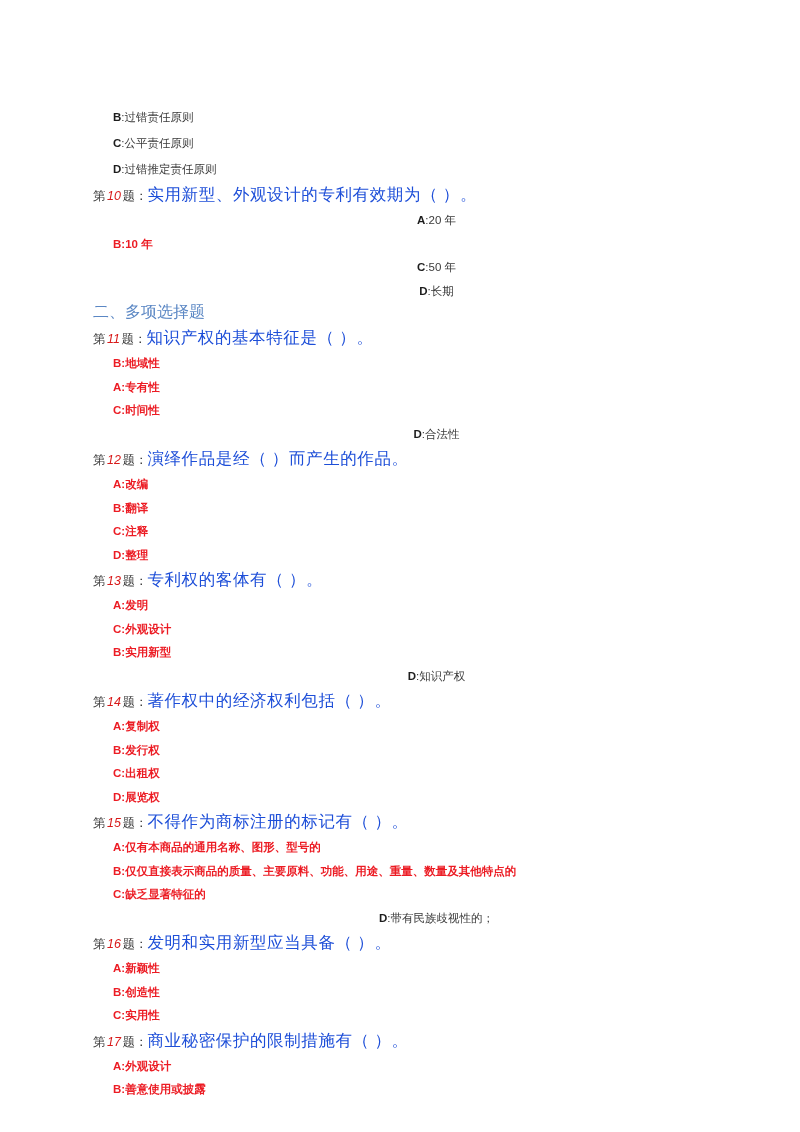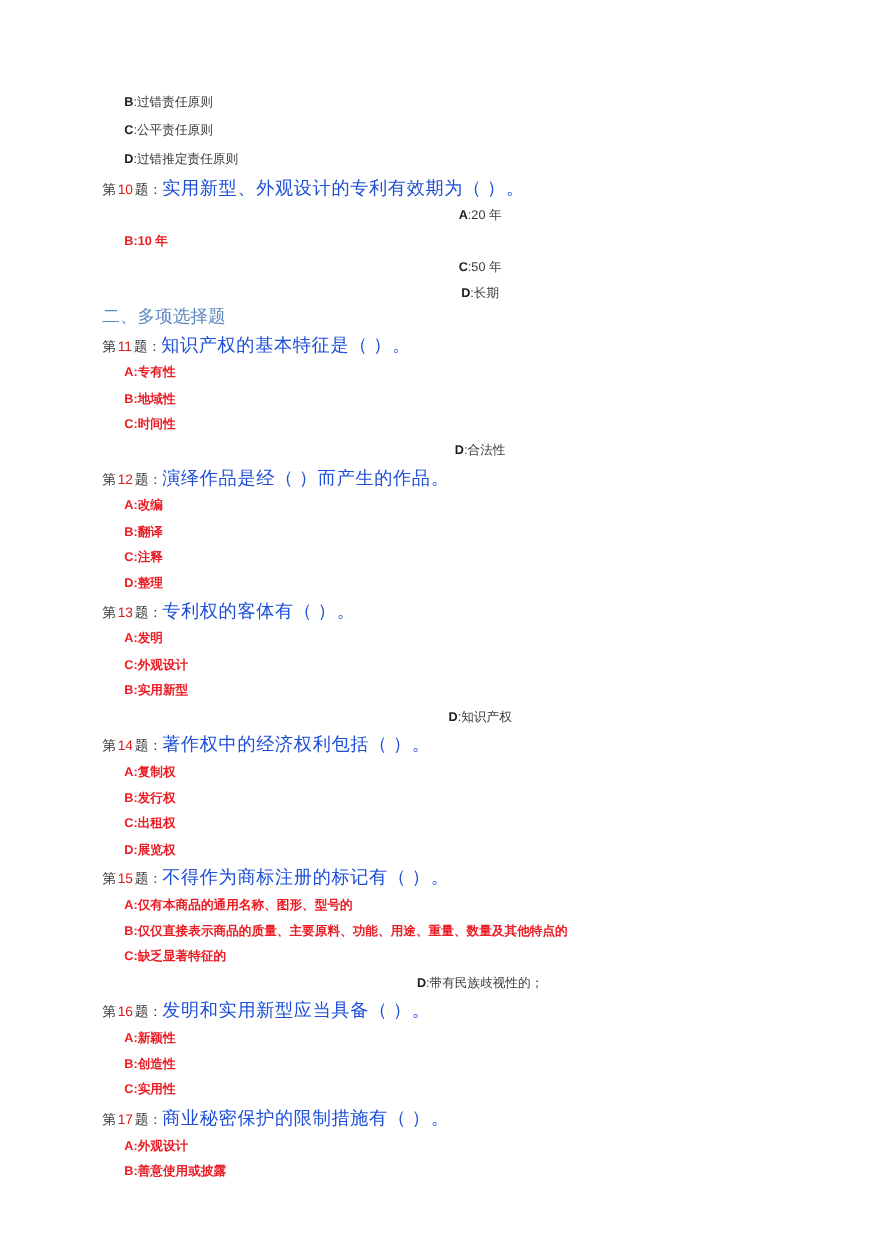--- a/index.html
+++ b/index.html
@@ -14,21 +14,21 @@
     -webkit-font-smoothing: antialiased;
     overflow: hidden;
   }
 
   #page {
     position: relative;
     width: 800px;
     height: 1084px;
     background: #ffffff;
     box-sizing: border-box;
-    padding: 80px 40px 0 95px;
+    padding: 104px 40px 0 95px;
   }
 
   
   .section-heading {
     color: #5b87c4;
     font-family: Liberation Mono, monospace;
     font-size: 16px;
     line-height: 21px;
     margin: 0 0 1px -2px;
     white-space: nowrap;
@@ -45,20 +45,21 @@
     color: #3b3b3b;
     font-family: "Liberation Serif", serif;
     font-size: 12.5px;
   }
   .q-number {
     color: #d81a1a;
     font-family: "Liberation Sans", sans-serif;
     font-size: 12.5px;
     font-weight: normal;
     padding: 0 1.5px;
+    font-style: italic;
   }
   .q-colon {
     color: #3b3b3b;
     font-family: "Liberation Serif", serif;
     font-size: 12.5px;
   }
   .q-text {
     color: #1d4ed8;
     font-family: "Liberation Serif", serif;
     font-size: 16.5px;
@@ -109,22 +110,22 @@
       <div class="q-block tight">
         <div class="question-line"><span class="q-prefix-word">第</span><span class="q-number">10</span><span class="q-colon">题：</span><span class="q-text">实用新型、外观设计的专利有效期为（ ）。</span></div>
         <div class="option normal"><span class="opt-key">A</span><span class="opt-sep">:</span><span class="opt-text">20 年</span></div>
         <div class="option correct"><span class="opt-key">B</span><span class="opt-sep">:</span><span class="opt-text">10 年</span></div>
         <div class="option normal"><span class="opt-key">C</span><span class="opt-sep">:</span><span class="opt-text">50 年</span></div>
         <div class="option normal"><span class="opt-key">D</span><span class="opt-sep">:</span><span class="opt-text">长期</span></div>
       </div>
       <div class="section-heading">二、多项选择题</div>
       <div class="q-block tight">
         <div class="question-line"><span class="q-prefix-word">第</span><span class="q-number">11</span><span class="q-colon">题：</span><span class="q-text">知识产权的基本特征是（ ）。</span></div>
+        <div class="option correct"><span class="opt-key">B</span><span class="opt-sep">:</span><span class="opt-text">地域性</span></div>
         <div class="option correct"><span class="opt-key">A</span><span class="opt-sep">:</span><span class="opt-text">专有性</span></div>
-        <div class="option correct"><span class="opt-key">B</span><span class="opt-sep">:</span><span class="opt-text">地域性</span></div>
         <div class="option correct"><span class="opt-key">C</span><span class="opt-sep">:</span><span class="opt-text">时间性</span></div>
         <div class="option normal"><span class="opt-key">D</span><span class="opt-sep">:</span><span class="opt-text">合法性</span></div>
       </div>
       <div class="q-block tight">
         <div class="question-line"><span class="q-prefix-word">第</span><span class="q-number">12</span><span class="q-colon">题：</span><span class="q-text">演绎作品是经（ ）而产生的作品。</span></div>
         <div class="option correct"><span class="opt-key">A</span><span class="opt-sep">:</span><span class="opt-text">改编</span></div>
         <div class="option correct"><span class="opt-key">B</span><span class="opt-sep">:</span><span class="opt-text">翻译</span></div>
         <div class="option correct"><span class="opt-key">C</span><span class="opt-sep">:</span><span class="opt-text">注释</span></div>
         <div class="option correct"><span class="opt-key">D</span><span class="opt-sep">:</span><span class="opt-text">整理</span></div>
       </div>

